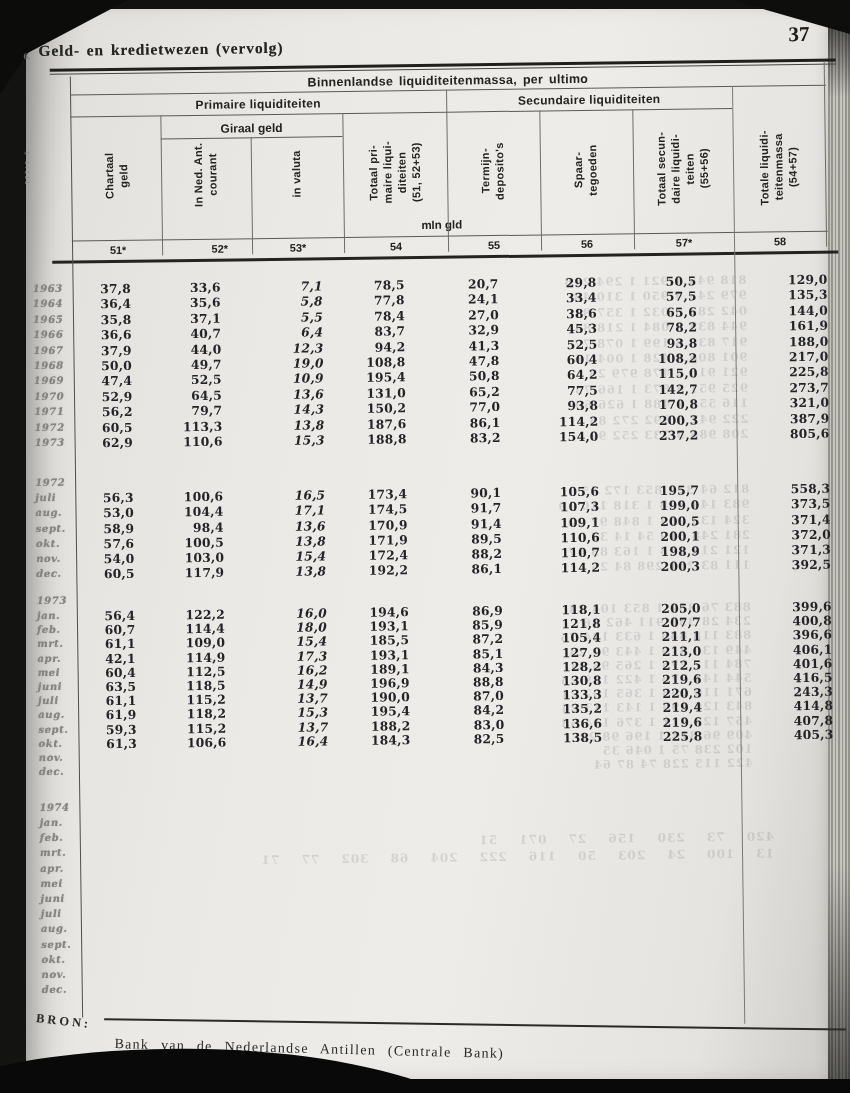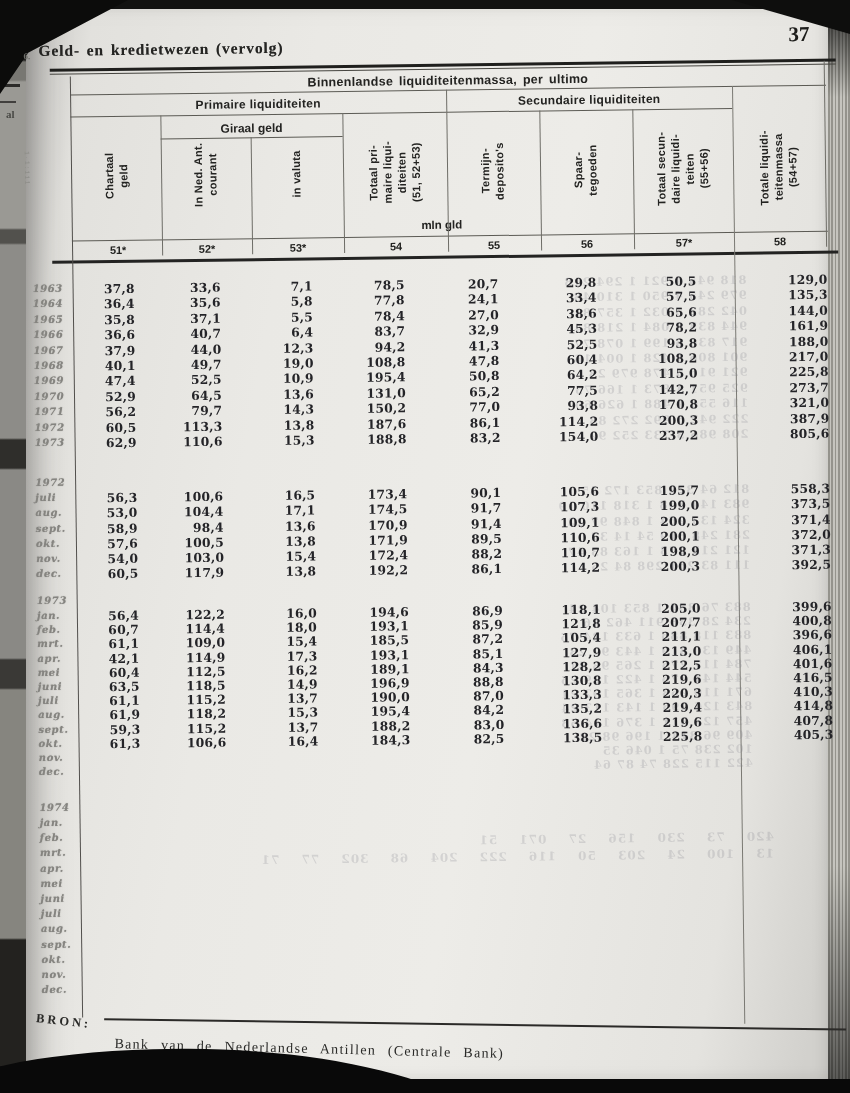--- a/index.html
+++ b/index.html
@@ -67,29 +67,29 @@
   .ghead{position:absolute;top:95px;text-align:center;font:700 12px "Liberation Sans",sans-serif;letter-spacing:.3px;}
   .g-prim{left:76px;width:376px;}
   .g-sec{left:452px;width:286px;}
   .g-gir{position:absolute;left:166px;top:119px;width:182px;text-align:center;font:700 12px "Liberation Sans",sans-serif;}
   .unit{position:absolute;left:350px;top:219px;width:192px;text-align:center;font:700 11.5px "Liberation Sans",sans-serif;}
   .vhead{position:absolute;top:112px;height:120px;writing-mode:vertical-rl;transform:rotate(180deg);
     white-space:pre-line;text-align:center;font:700 11px "Liberation Sans",sans-serif;line-height:1.3;letter-spacing:.3px;color:#232321;}
   .vh0{left:107px;} .vh1{left:196px;} .vh2{left:294px;} .vh3{left:371px;}
   .vh4{left:483px;} .vh5{left:576px;} .vh6{left:659px;} .vh7{left:762px;}
   .colnum{position:absolute;top:240px;width:60px;text-align:center;font:700 11px "Liberation Sans",sans-serif;}
-  .cn0{left:92px;} .cn1{left:181px;} .cn2{left:272px;} .cn3{left:370px;}
+  .cn0{left:92px;} .cn1{left:172px;text-align:right;} .cn2{left:272px;} .cn3{left:370px;}
   .cn4{left:468px;} .cn5{left:561px;} .cn6{left:658px;} .cn7{left:754px;}
 
   
   .blocks{position:absolute;left:34px;top:0;width:780px;height:1010px;}
   .block{position:absolute;left:0;width:780px;}
   .trow{position:relative;width:780px;}
   .cell{position:absolute;top:0;width:70px;text-align:right;font:700 12.3px "DejaVu Serif",serif;letter-spacing:.2px;color:#242428;}
-  .c0{left:34px;} .c1{left:120px;} .c2{left:212px;} .c3{left:304px;}
+  .c0{left:50px;text-align:center;} .c1{left:120px;} .c2{left:222px;font-style:italic;} .c3{left:304px;}
   .c4{left:398px;} .c5{left:496px;} .c6{left:596px;} .c7{left:727px;}
   .stamp{font:italic 700 10px "DejaVu Serif",serif;color:#858480;letter-spacing:.6px;text-shadow:0 0 1px rgba(120,119,112,.7);}
   .rowstamp{position:absolute;left:2px;top:1px;width:44px;text-align:left;}
   .blockstamp{height:14px;padding-left:2px;}
 
   
   .ghost{position:absolute;width:330px;white-space:pre-line;transform:scaleX(-1);
     font:700 11.5px "DejaVu Serif",serif;color:#70707c;opacity:.2;letter-spacing:1px;}
   .g0{left:420px;top:277px;line-height:15.4px;}
   .g1{left:420px;top:486px;line-height:15.3px;}
@@ -102,26 +102,20 @@
   .bron{position:absolute;left:30px;top:1006px;font:700 12.5px "Liberation Serif",serif;letter-spacing:3px;color:#2a2a28;transform:rotate(7deg);transform-origin:left center;}
   .src{position:absolute;left:108px;top:1032px;font:400 14px "Liberation Serif",serif;letter-spacing:1.3px;word-spacing:7px;color:#2b2b29;transform:rotate(2.2deg);transform-origin:left center;}
 </style>
 </head>
 <body>
 
 <div class="photo">
 
   <div class="page"></div>
 
-  <div class="prev">
-    <span class="prev-frag1">olg)</span>
-    <span class="prev-frag2">al</span>
-    <div class="prev-rule1"></div>
-    <div class="prev-rule2"></div>
-  </div>
 
   <div class="edges"></div>
   <div class="band-top"></div>
   <div class="wedge-tl"></div>
   <div class="wedge-tr"></div>
 
   <div class="content">
 
     <span class="sec-mark">6.</span>
     <span class="title">Geld- en kredietwezen (vervolg)</span>
@@ -270,21 +264,21 @@
             <span class="cell c1">44,0</span>
             <span class="cell c2">12,3</span>
             <span class="cell c3">94,2</span>
             <span class="cell c4">41,3</span>
             <span class="cell c5">52,5</span>
             <span class="cell c6">93,8</span>
             <span class="cell c7">188,0</span>
           </div>
           <div class="trow" style="height: 15.4px;">
             <span class="stamp rowstamp">1968</span>
-            <span class="cell c0">40,1</span>
+            <span class="cell c0">50,0</span>
             <span class="cell c1">49,7</span>
             <span class="cell c2">19,0</span>
             <span class="cell c3">108,8</span>
             <span class="cell c4">47,8</span>
             <span class="cell c5">60,4</span>
             <span class="cell c6">108,2</span>
             <span class="cell c7">217,0</span>
           </div>
           <div class="trow" style="height: 15.4px;">
             <span class="stamp rowstamp">1969</span>
@@ -481,21 +475,21 @@
           </div>
           <div class="trow" style="height: 14.2px;">
             <span class="stamp rowstamp">juli</span>
             <span class="cell c0">61,1</span>
             <span class="cell c1">115,2</span>
             <span class="cell c2">13,7</span>
             <span class="cell c3">190,0</span>
             <span class="cell c4">87,0</span>
             <span class="cell c5">133,3</span>
             <span class="cell c6">220,3</span>
-            <span class="cell c7">410,3</span>
+            <span class="cell c7">243,3</span>
           </div>
           <div class="trow" style="height: 14.2px;">
             <span class="stamp rowstamp">aug.</span>
             <span class="cell c0">61,9</span>
             <span class="cell c1">118,2</span>
             <span class="cell c2">15,3</span>
             <span class="cell c3">195,4</span>
             <span class="cell c4">84,2</span>
             <span class="cell c5">135,2</span>
             <span class="cell c6">219,4</span>

